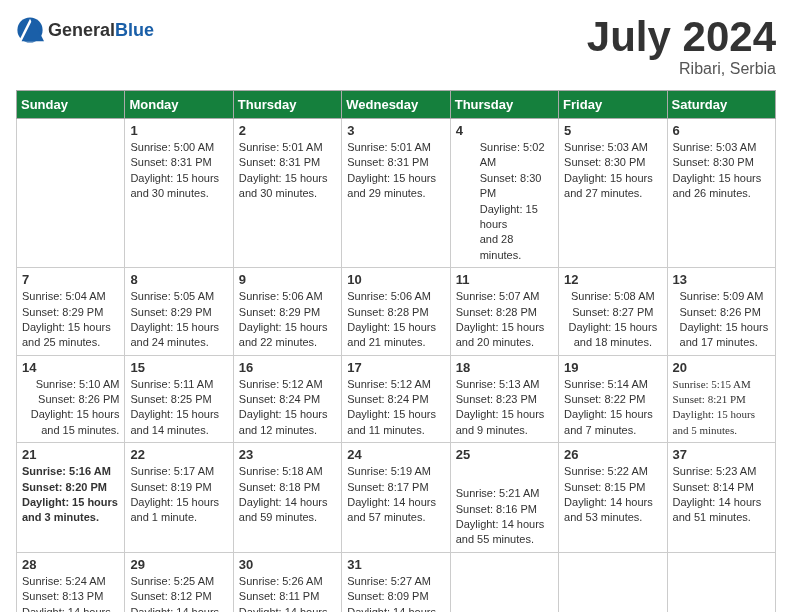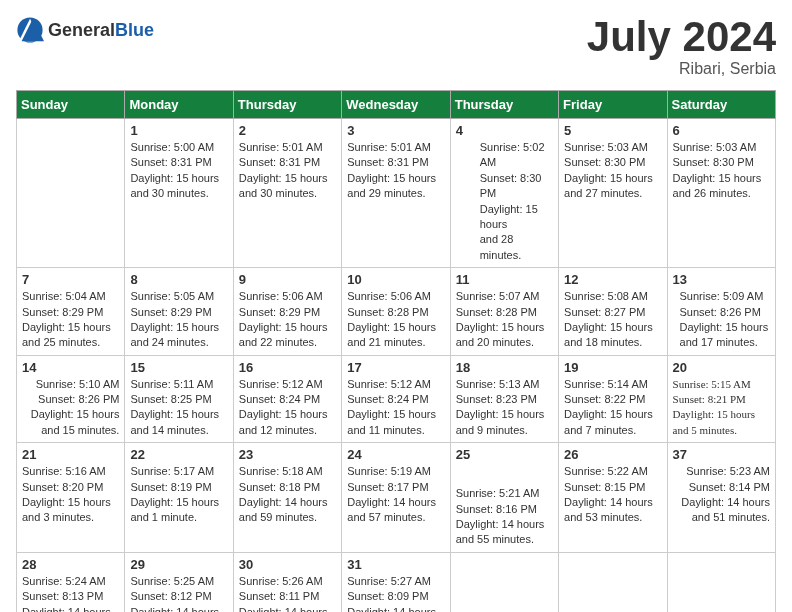--- a/index.html
+++ b/index.html
@@ -161,21 +161,21 @@
         </td>
         <td>
           <div class="day-number">11</div>
           <div class="day-info" style="white-space: pre-line;">Sunrise: 5:07 AM
 Sunset: 8:28 PM
 Daylight: 15 hours
 and 20 minutes.</div>
         </td>
         <td>
           <div class="day-number">12</div>
-          <div class="day-info" style="white-space: pre-line;">Sunrise: 5:08 AM
+          <div class="day-info" style="white-space: pre-line; text-align: center;">Sunrise: 5:08 AM
 Sunset: 8:27 PM
 Daylight: 15 hours
 and 18 minutes.</div>
         </td>
         <td>
           <div class="day-number">13</div>
           <div class="day-info" style="white-space: pre-line; margin-left: 7px;">Sunrise: 5:09 AM
 Sunset: 8:26 PM
 Daylight: 15 hours
 and 17 minutes.</div>
@@ -228,21 +228,21 @@
           <div class="day-number">20</div>
           <div class="day-info" style="white-space: pre-line; font-family: Liberation Serif, serif;">Sunrise: 5:15 AM
 Sunset: 8:21 PM
 Daylight: 15 hours
 and 5 minutes.</div>
         </td>
       </tr>
       <tr class="week-row">
         <td>
           <div class="day-number">21</div>
-          <div class="day-info" style="white-space: pre-line;">Sunrise: 5:16 AM
+          <div class="day-info" style="white-space: pre-line; font-weight: bold;">Sunrise: 5:16 AM
 Sunset: 8:20 PM
 Daylight: 15 hours
 and 3 minutes.</div>
         </td>
         <td>
           <div class="day-number">22</div>
           <div class="day-info" style="white-space: pre-line;">Sunrise: 5:17 AM
 Sunset: 8:19 PM
 Daylight: 15 hours
 and 1 minute.</div>
@@ -270,21 +270,21 @@
         </td>
         <td>
           <div class="day-number">26</div>
           <div class="day-info" style="white-space: pre-line;">Sunrise: 5:22 AM
 Sunset: 8:15 PM
 Daylight: 14 hours
 and 53 minutes.</div>
         </td>
         <td>
           <div class="day-number">37</div>
-          <div class="day-info" style="white-space: pre-line; text-align: right;">Sunrise: 5:23 AM
+          <div class="day-info" style="white-space: pre-line;">Sunrise: 5:23 AM
 Sunset: 8:14 PM
 Daylight: 14 hours
 and 51 minutes.</div>
         </td>
       </tr>
       <tr class="week-row">
         <td>
           <div class="day-number">28</div>
           <div class="day-info" style="white-space: pre-line;">Sunrise: 5:24 AM
 Sunset: 8:13 PM

